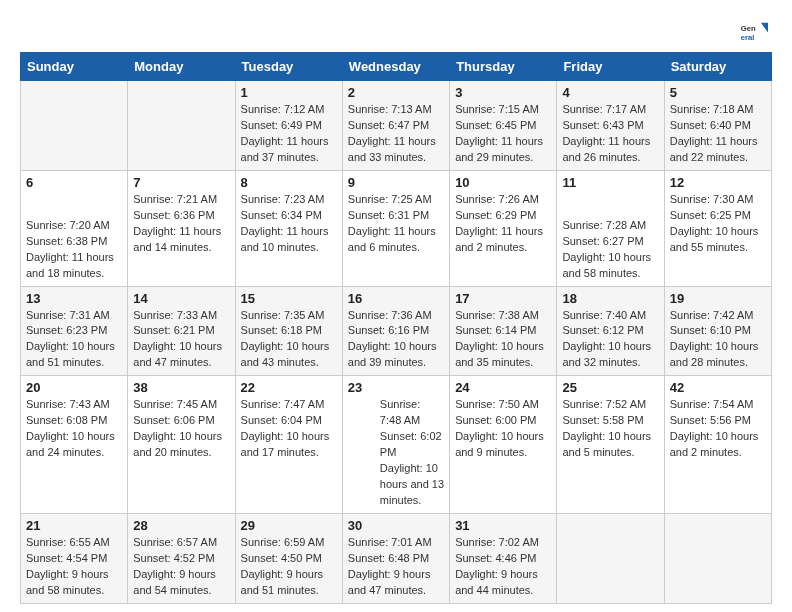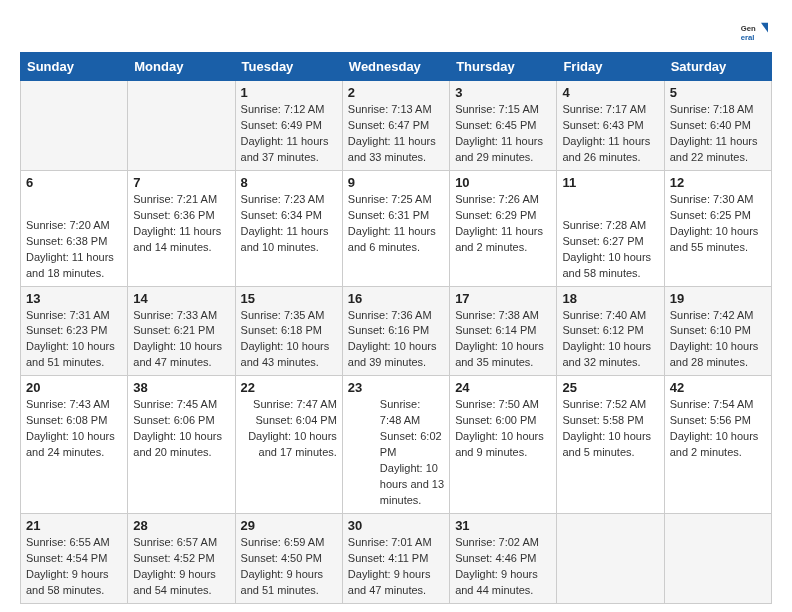--- a/index.html
+++ b/index.html
@@ -259,21 +259,21 @@
 Daylight: 10 hours and 24 minutes.</div>
         </td>
         <td>
           <span class="day-number">38</span>
           <div class="day-info" style="white-space: pre-line;">Sunrise: 7:45 AM
 Sunset: 6:06 PM
 Daylight: 10 hours and 20 minutes.</div>
         </td>
         <td>
           <span class="day-number">22</span>
-          <div class="day-info" style="white-space: pre-line; text-align: right;">Sunrise: 7:47 AM
+          <div class="day-info" style="white-space: pre-line;">Sunrise: 7:47 AM
 Sunset: 6:04 PM
 Daylight: 10 hours and 17 minutes.</div>
         </td>
         <td>
           <span class="day-number">23</span>
           <div class="day-info" style="white-space: pre-line; margin-left: 32px;">Sunrise: 7:48 AM
 Sunset: 6:02 PM
 Daylight: 10 hours and 13 minutes.</div>
         </td>
         <td>
@@ -310,21 +310,21 @@
         </td>
         <td>
           <span class="day-number">29</span>
           <div class="day-info" style="white-space: pre-line;">Sunrise: 6:59 AM
 Sunset: 4:50 PM
 Daylight: 9 hours and 51 minutes.</div>
         </td>
         <td>
           <span class="day-number">30</span>
           <div class="day-info" style="white-space: pre-line;">Sunrise: 7:01 AM
-Sunset: 4:11 PM
+Sunset: 6:48 PM
 Daylight: 9 hours and 47 minutes.</div>
         </td>
         <td>
           <span class="day-number">31</span>
           <div class="day-info" style="white-space: pre-line;">Sunrise: 7:02 AM
 Sunset: 4:46 PM
 Daylight: 9 hours and 44 minutes.</div>
         </td>
         <td class="empty-cell"></td>
         <td class="empty-cell"></td>

